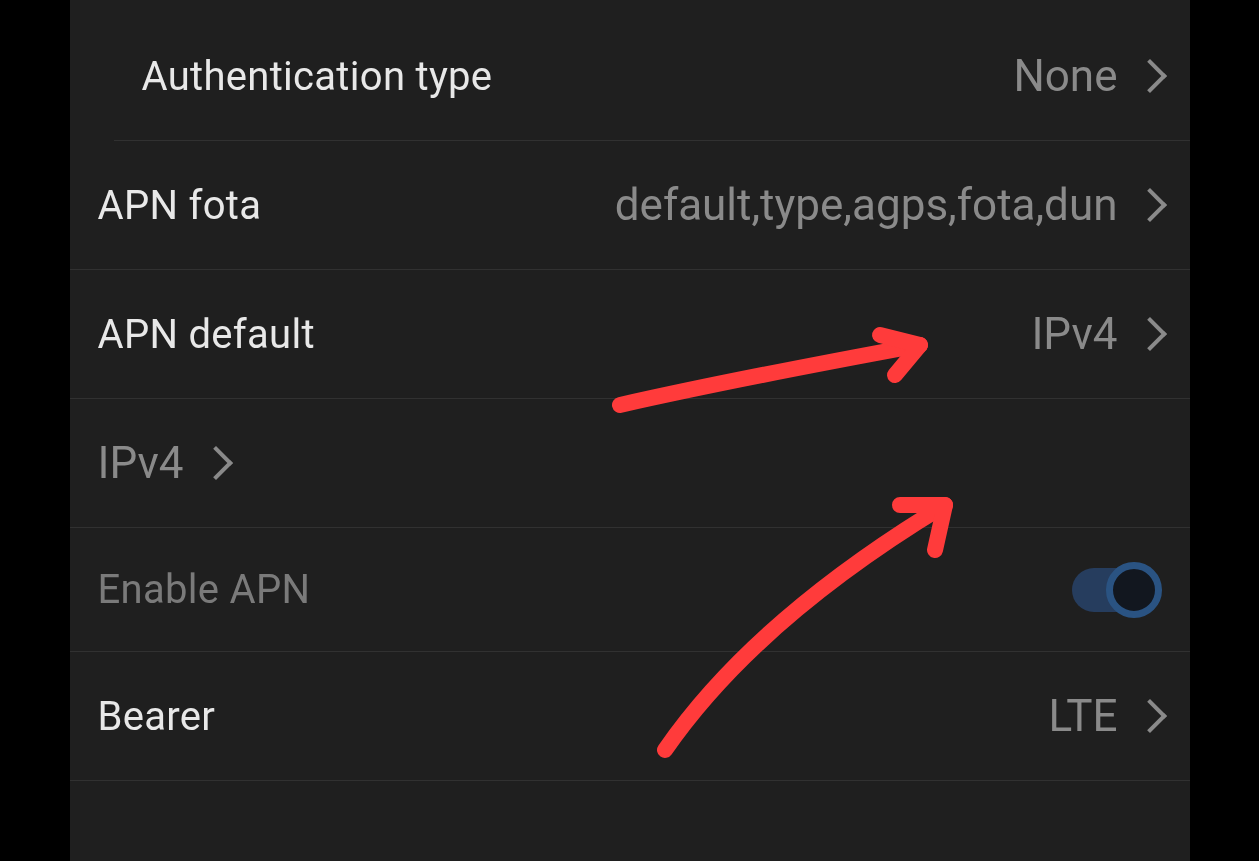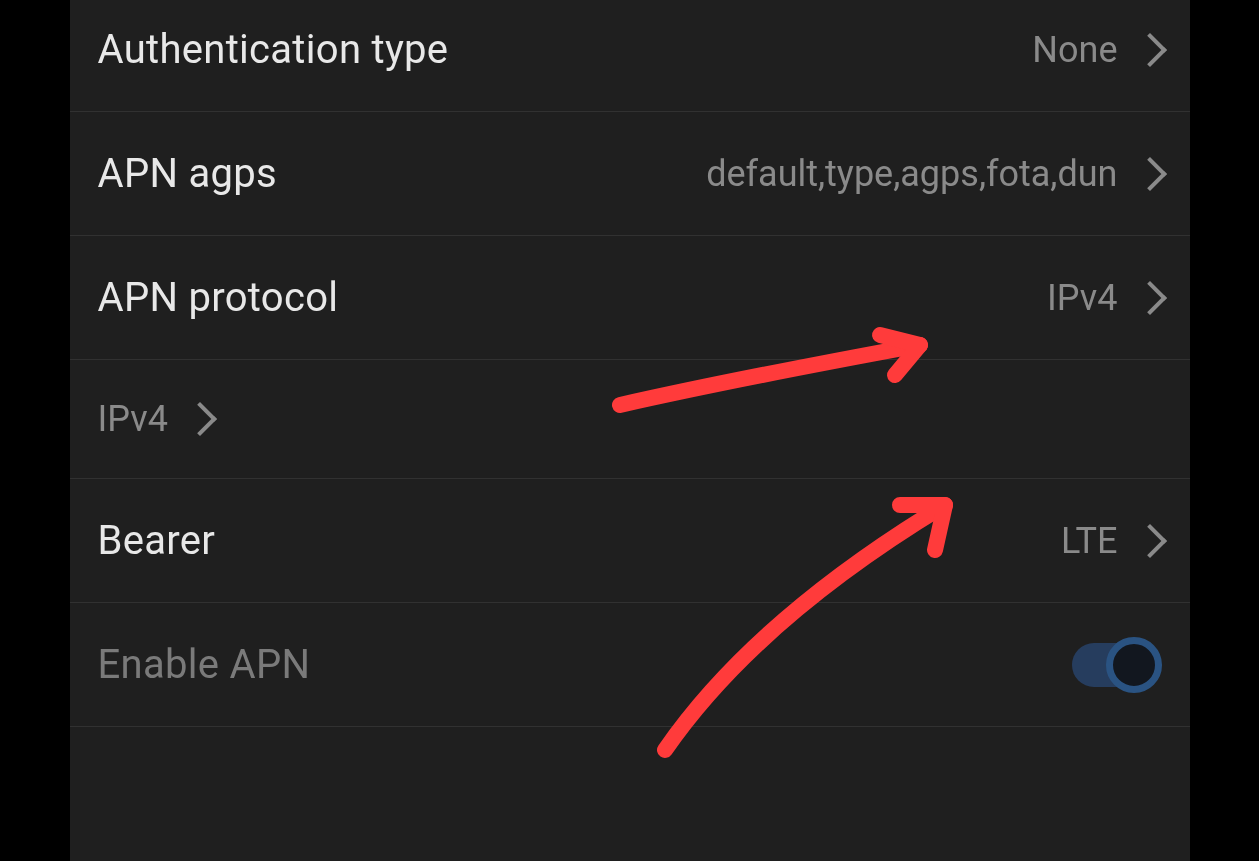--- a/index.html
+++ b/index.html
@@ -24,38 +24,39 @@
     }
     .row {
       display: flex;
       align-items: center;
       justify-content: space-between;
       padding: 38px 30px 38px 28px;
       border-bottom: 1px solid #313131;
       cursor: pointer;
     }
     .row.top {
-      padding-top: 26px;
+      padding-top: 50px;
+      margin-left: 44px;
     }
     .row .label {
       font-size: 40px;
       font-weight: 400;
       color: #e8e8e8;
       letter-spacing: 0.3px;
     }
     .row .label.disabled {
       color: #7a7a7a;
     }
     .row .right {
       display: flex;
       align-items: center;
       gap: 24px;
     }
     .row .value {
-      font-size: 36px;
+      font-size: 44px;
       color: #8a8a8a;
       font-weight: 400;
     }
     .chevron {
       width: 18px;
       height: 30px;
       position: relative;
     }
     .chevron::before {
       content: "";
@@ -107,56 +108,56 @@
 
   <div class="row top">
     <div class="label">Authentication type</div>
     <div class="right">
       <div class="value">None</div>
       <div class="chevron"></div>
     </div>
   </div>
 
   <div class="row">
-    <div class="label">APN agps</div>
+    <div class="label">APN fota</div>
     <div class="right">
       <div class="value">default,type,agps,fota,dun</div>
       <div class="chevron"></div>
     </div>
   </div>
 
   <div class="row">
-    <div class="label">APN protocol</div>
+    <div class="label">APN default</div>
     <div class="right">
       <div class="value">IPv4</div>
       <div class="chevron"></div>
     </div>
   </div>
 
   <div class="row">
     <div class="right">
       <div class="value">IPv4</div>
       <div class="chevron"></div>
     </div>
   </div>
 
   <div class="row">
-    <div class="label">Bearer</div>
-    <div class="right">
-      <div class="value">LTE</div>
-      <div class="chevron"></div>
-    </div>
-  </div>
-
-  <div class="row">
     <div class="label disabled">Enable APN</div>
     <div class="right">
       <div class="toggle">
         <div class="knob"></div>
       </div>
+    </div>
+  </div>
+
+  <div class="row">
+    <div class="label">Bearer</div>
+    <div class="right">
+      <div class="value">LTE</div>
+      <div class="chevron"></div>
     </div>
   </div>
 
 </div>
 
 <svg class="arrow-annotation arrow1" width="400" height="100" viewBox="0 0 400 100">
   <path d="M 40 80 Q 150 55 340 20" stroke="#ff3b3b" stroke-width="16" fill="none" stroke-linecap="round"></path>
   <path d="M 340 20 L 300 10 M 340 20 L 315 50" stroke="#ff3b3b" stroke-width="16" fill="none" stroke-linecap="round"></path>
 </svg>
 

